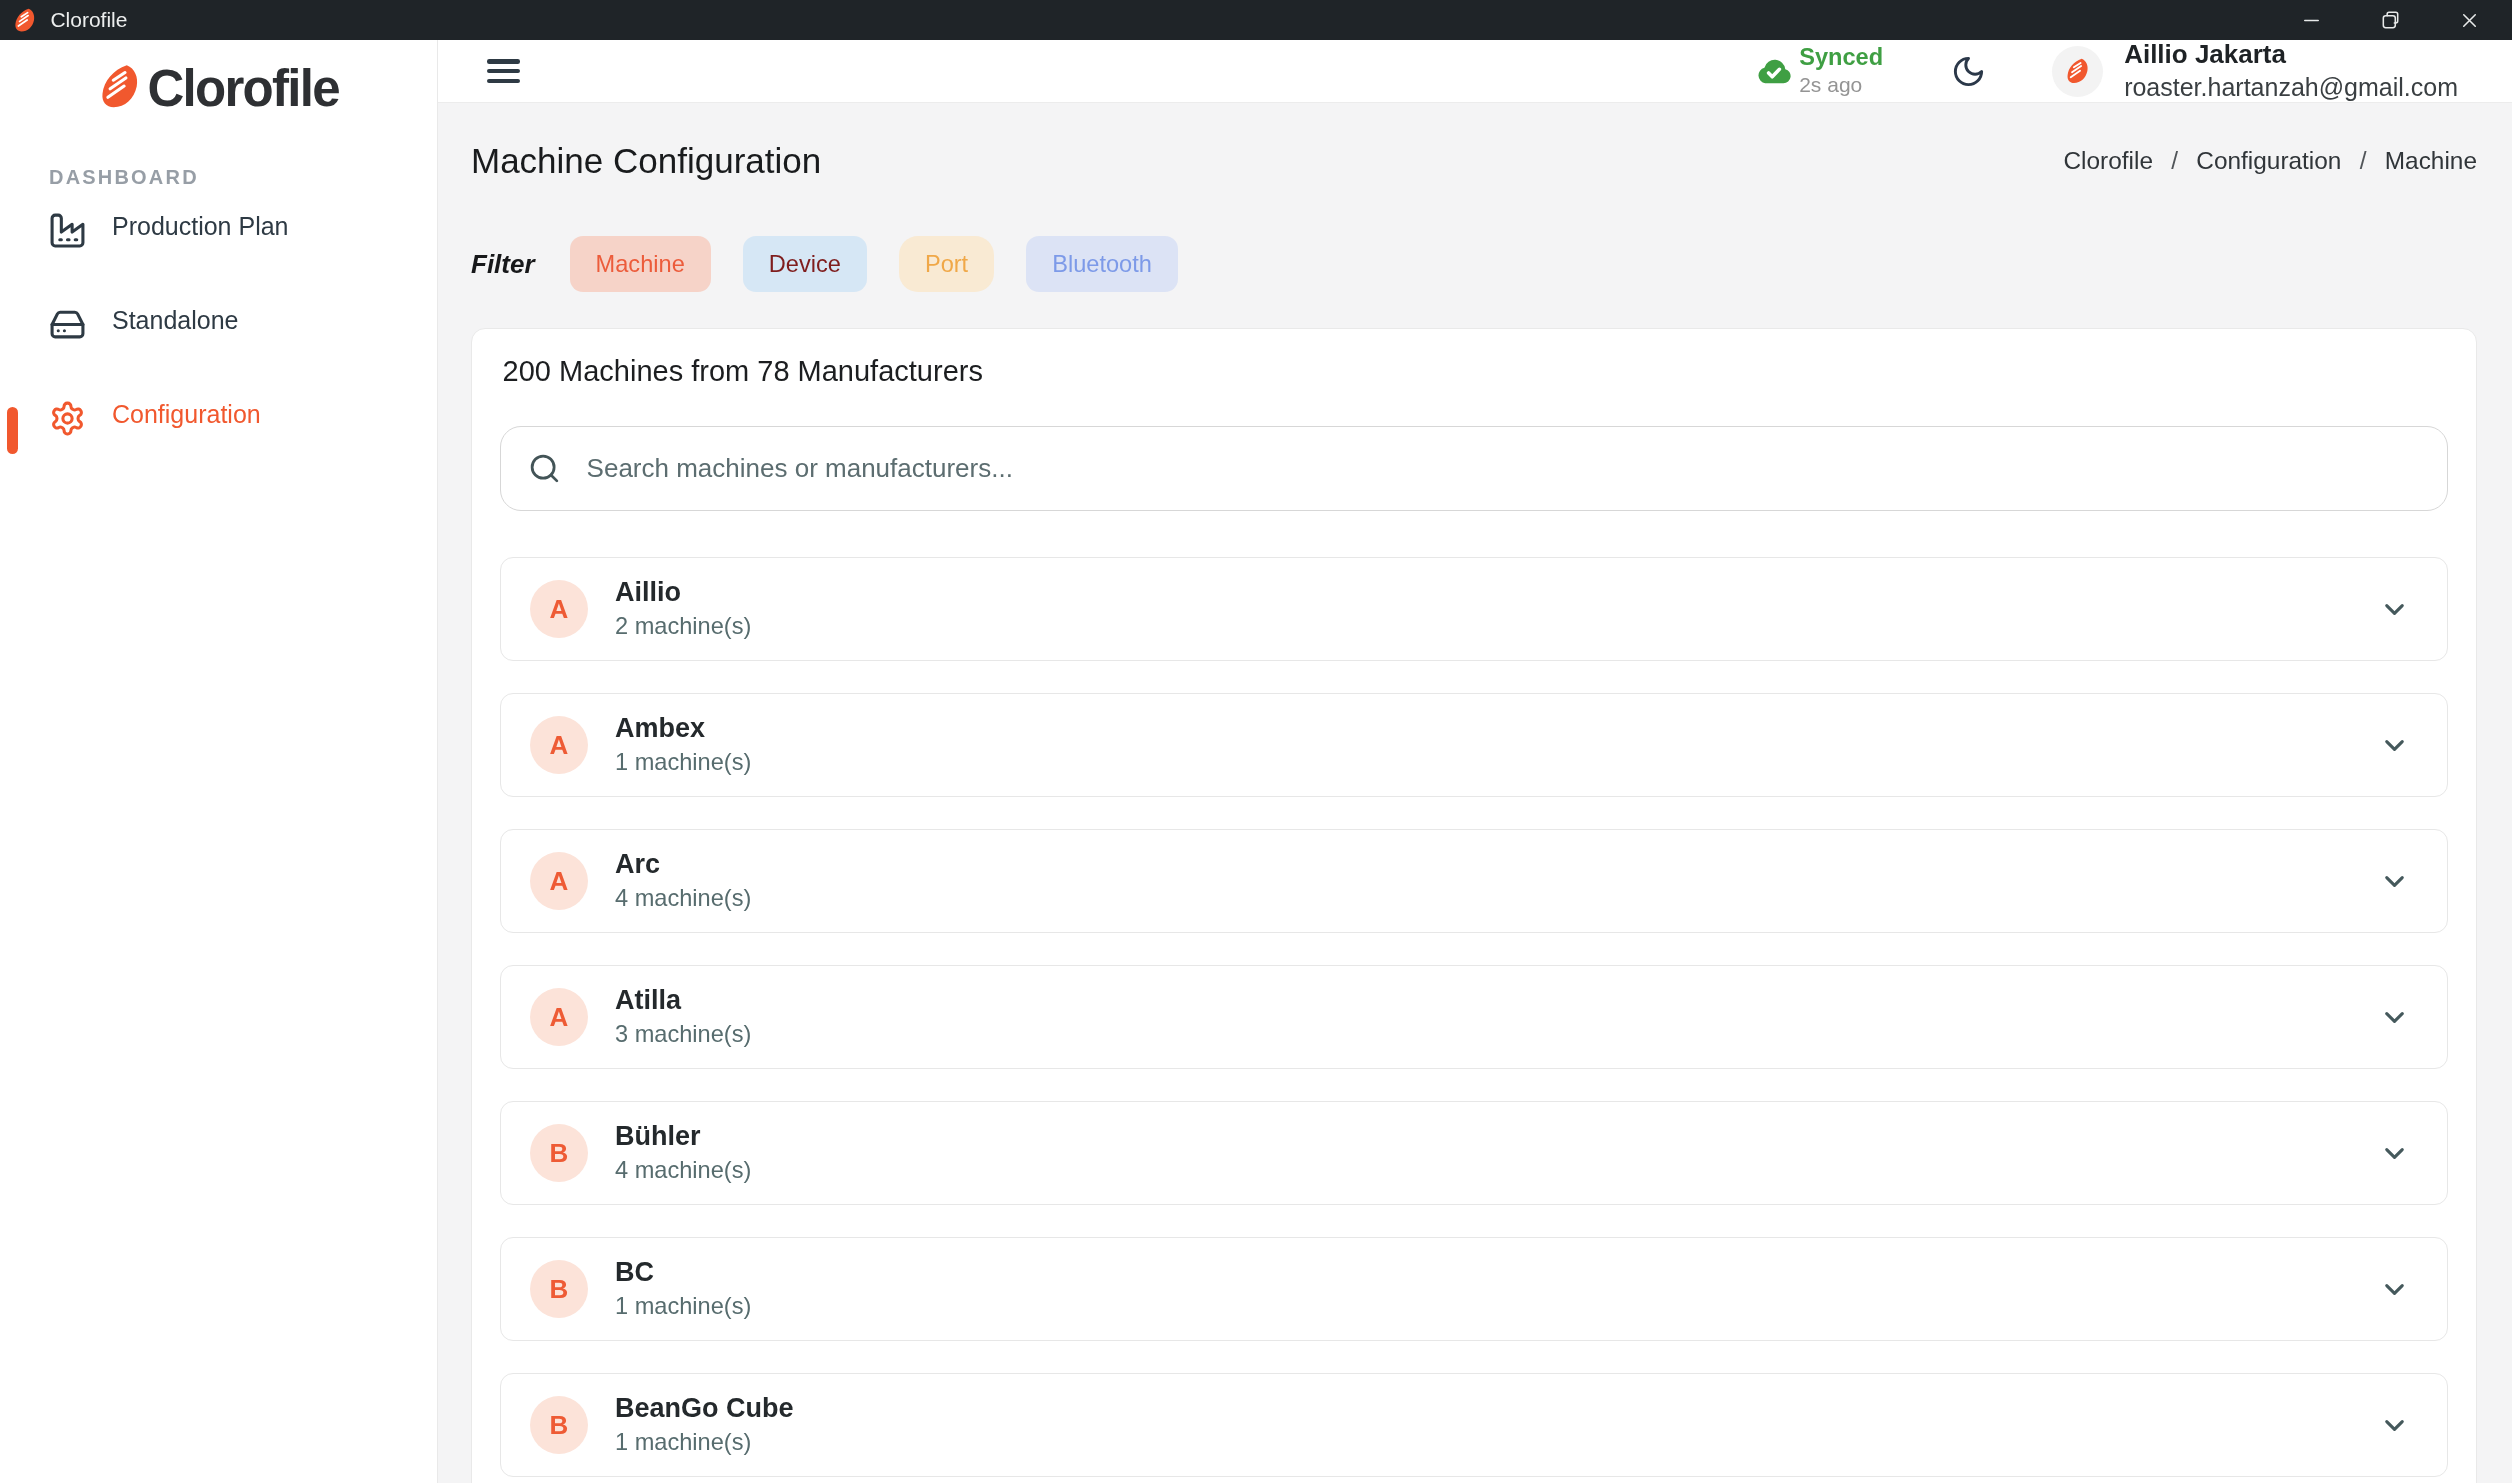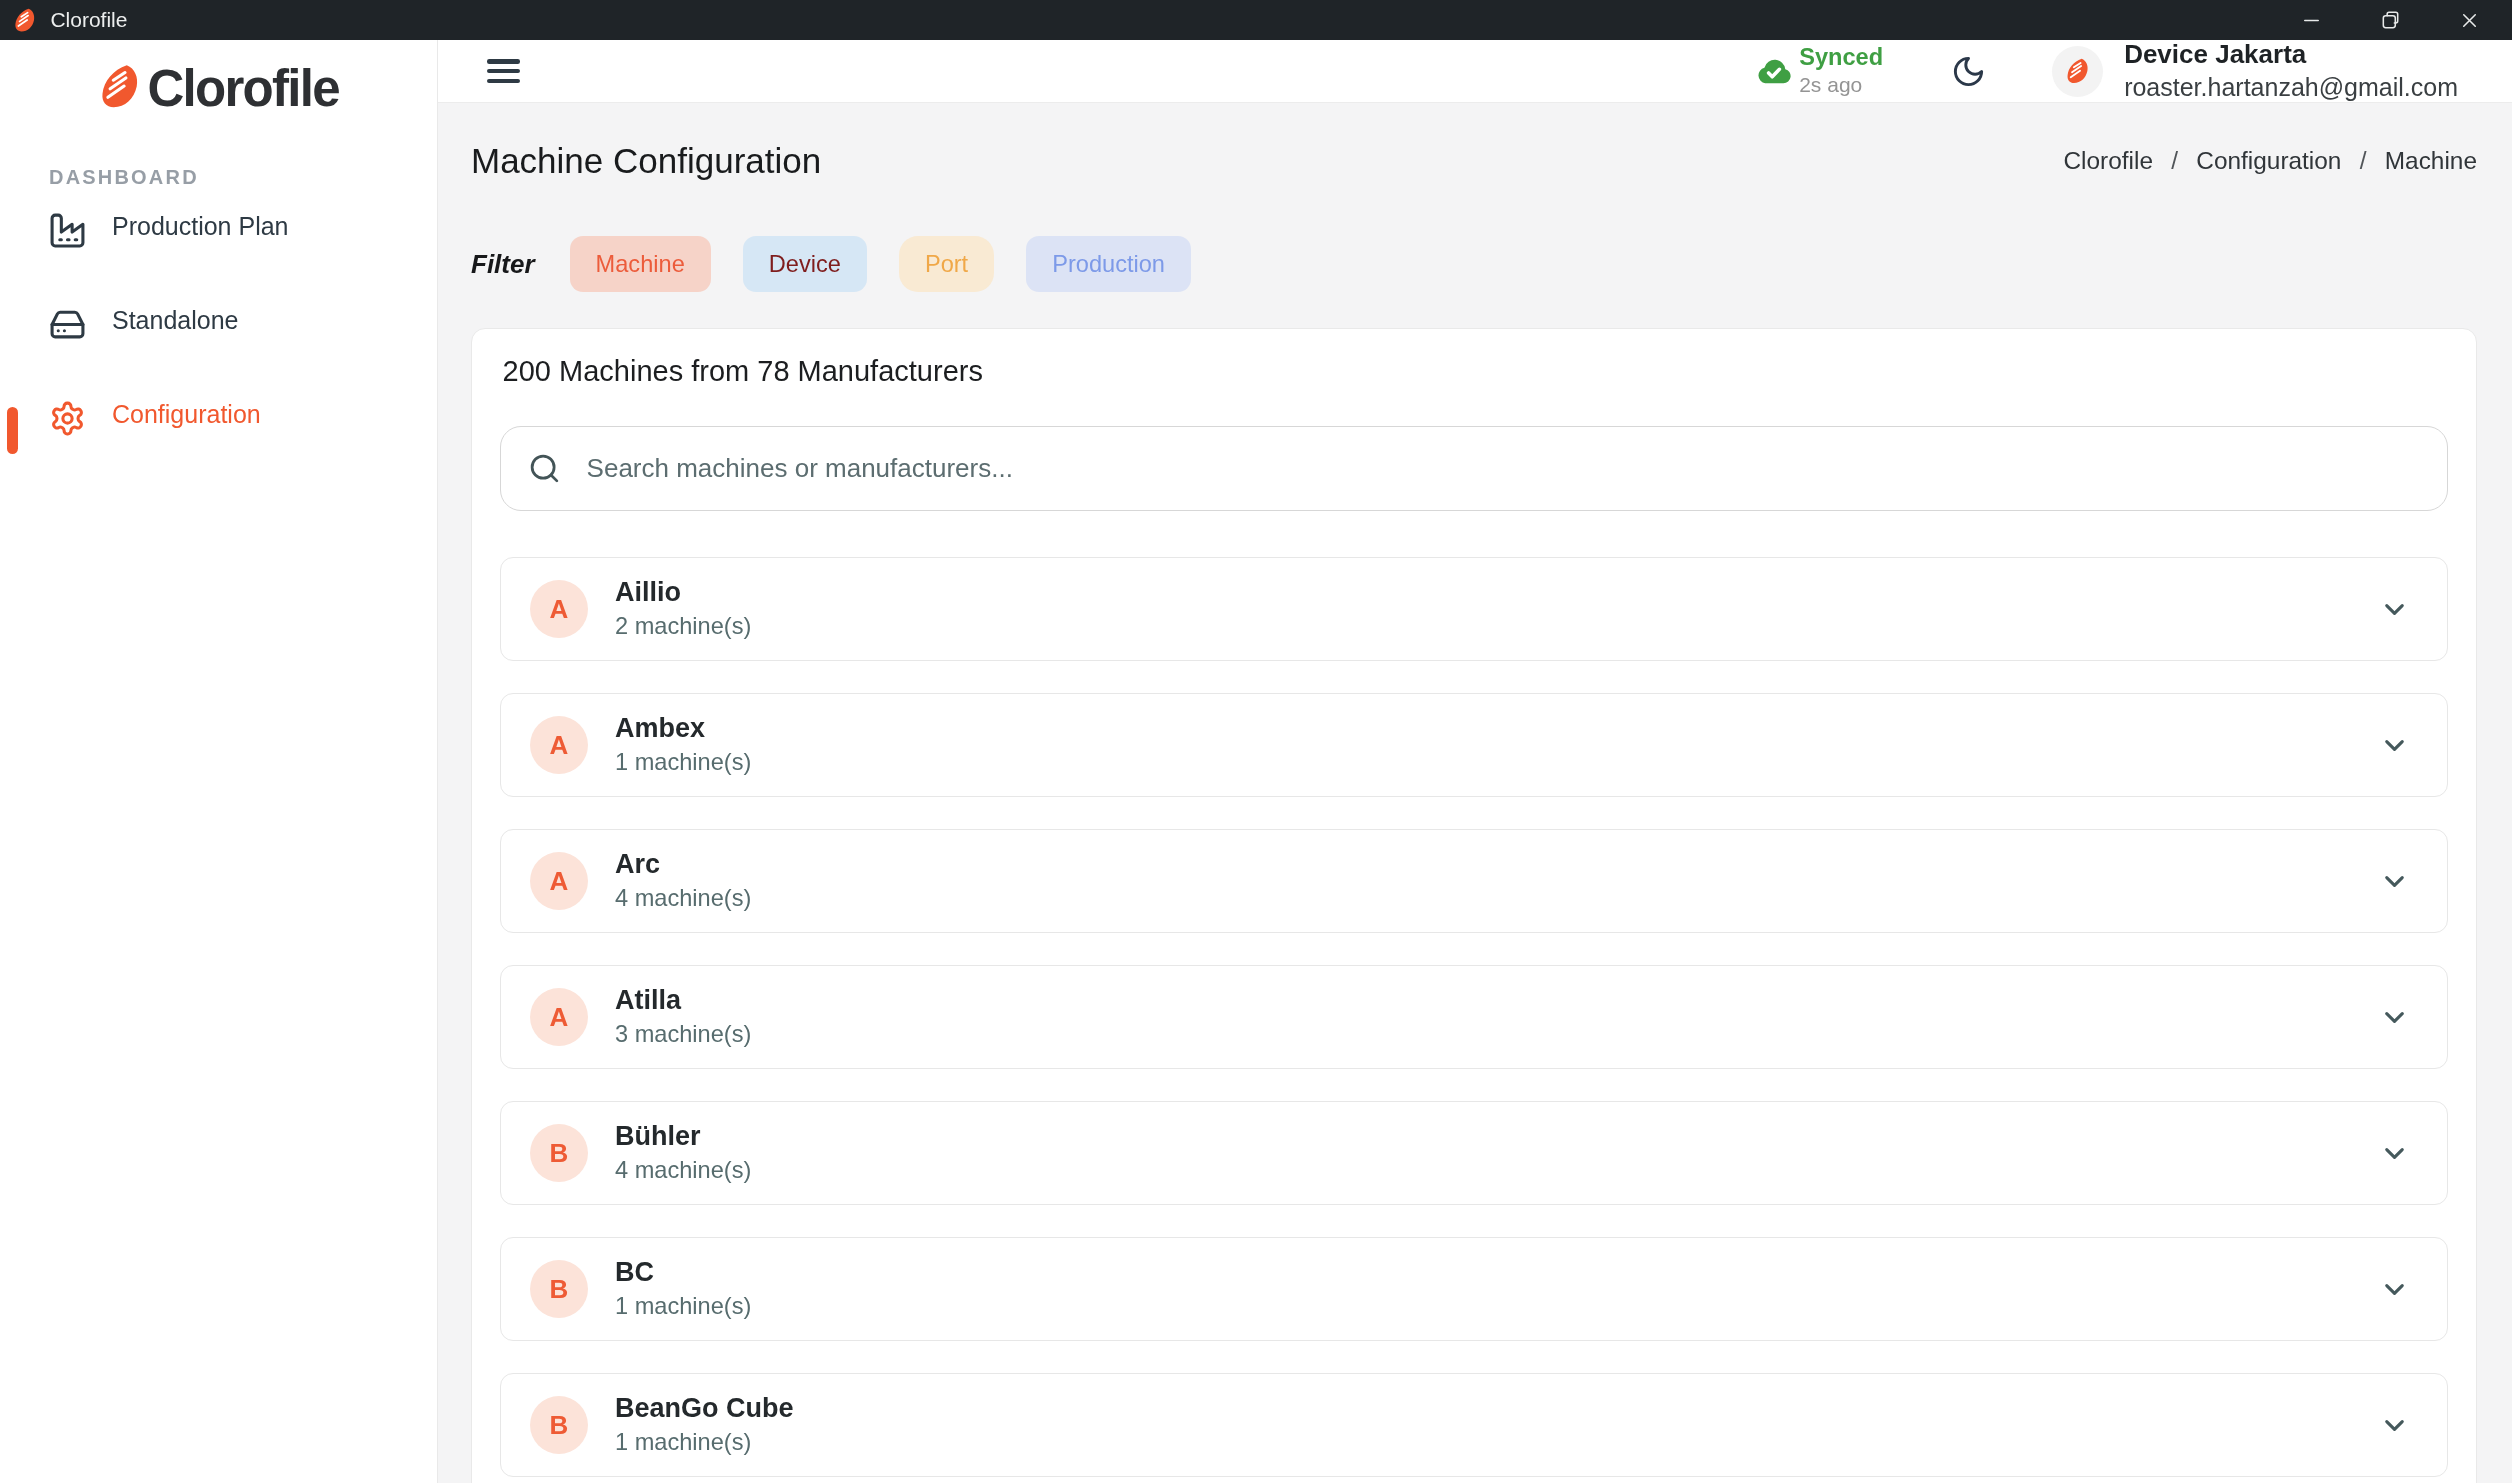--- a/index.html
+++ b/index.html
@@ -214,21 +214,21 @@
         </button>
 
         <div class="user">
           <div class="avatar">
             <svg viewBox="0 0 100 100">
               <path d="M64 3 C34 13 13 38 10 66 C8 84 18 96 35 96 C60 96 80 78 86 50 C90 30 82 10 64 3 Z" fill="#f1582e"></path>
               <path d="M22 74 L58 49 M27 55 L62 31 M34 36 L60 19" stroke="#fff" stroke-width="7" stroke-linecap="round" fill="none"></path>
             </svg>
           </div>
           <div>
-            <div class="user-name">Device Jakarta</div>
+            <div class="user-name">Aillio Jakarta</div>
             <div class="user-email">roaster.hartanzah@gmail.com</div>
           </div>
         </div>
       </div>
     </div>
 
     <div class="content">
       <div class="page-head">
         <h1 class="page-title">Machine Configuration</h1>
         <div class="breadcrumb">
@@ -238,21 +238,21 @@
           <span class="crumb-sep">/</span>
           <span class="crumb current">Machine</span>
         </div>
       </div>
 
       <div class="filter-row">
         <span class="filter-label">Filter</span>
         <span class="chip chip-machine">Machine</span>
         <span class="chip chip-device">Device</span>
         <span class="chip chip-port">Port</span>
-        <span class="chip chip-bluetooth">Production</span>
+        <span class="chip chip-bluetooth">Bluetooth</span>
       </div>
 
       <div class="card">
         <div class="summary">200 Machines from 78 Manufacturers</div>
 
         <div class="search-box">
           <svg viewBox="0 0 24 24">
             <circle cx="11" cy="11" r="8"></circle>
             <path d="m21 21-4.3-4.3"></path>
           </svg>

